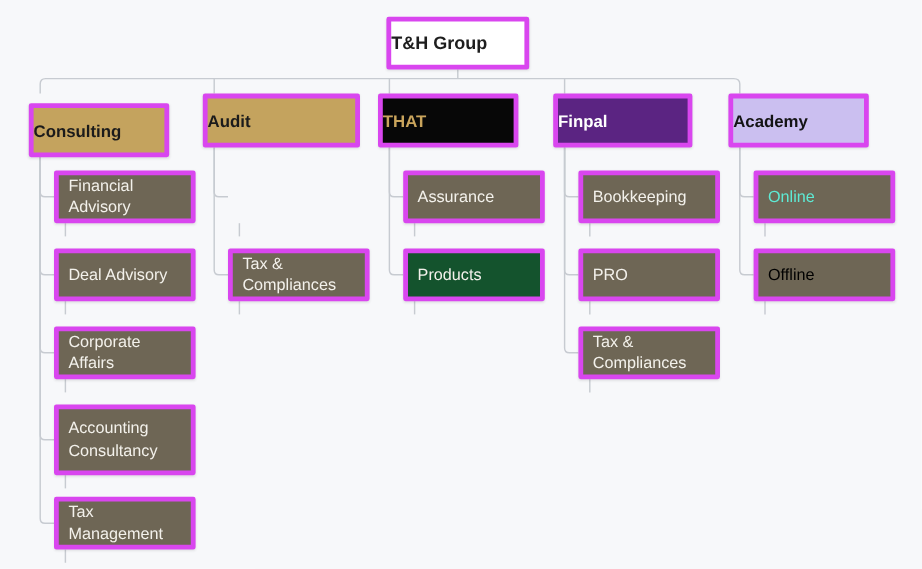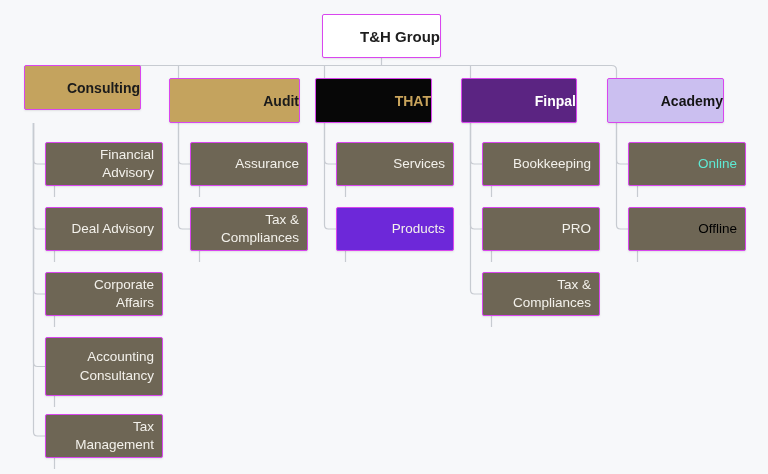--- a/index.html
+++ b/index.html
@@ -6,22 +6,22 @@
   .canvas{
     position:relative;
     width:768px;height:474px;
     font-family:"Liberation Sans","DejaVu Sans",sans-serif;
     overflow:hidden;
   }
   .connectors{position:absolute;left:0;top:0;width:768px;height:474px;pointer-events:none;}
   .node{
     position:absolute;
     display:flex;align-items:center;justify-content:center;
-    text-align:right;
-    border:1px solid #d946ef;
+    text-align:left;
+    border:4px solid #d946ef;
     border-radius:2px;
     box-sizing:border-box;
     box-shadow:0 1px 2px rgba(40,40,40,0.10);
     cursor:default;
   }
   .node-root{font-size:15px;font-weight:700;}
   .node-branch{font-size:14px;font-weight:700;}
   .node-child{font-size:13.5px;font-weight:400;line-height:1.35;padding:0 8px;}
   .node span{display:block;width:100%;}
 </style>
@@ -71,21 +71,21 @@
       <path d="M 616.5 123 V 225 Q 616.5 229 620.5 229 H 628"></path>
       <path d="M 637.5 186 V 197"></path>
         <path d="M 637.5 251 V 262"></path>
     </g>
   </svg>
 
   <div class="node node-root" style="left: 322px; top: 14px; width: 119px; height: 44px; background: rgb(255, 255, 255); color: rgb(30, 30, 30);">
     <span>T&amp;H Group</span>
   </div>
 
-  <div class="node node-branch" style="left: 24px; top: 65px; width: 117px; height: 45px; background: rgb(196, 163, 94); color: rgb(27, 27, 27);">
+  <div class="node node-branch" style="left: 24px; top: 86px; width: 117px; height: 45px; background: rgb(196, 163, 94); color: rgb(27, 27, 27);">
     <span>Consulting</span>
   </div>
   <div class="node node-branch" style="left: 169px; top: 78px; width: 131px; height: 45px; background: rgb(196, 163, 94); color: rgb(27, 27, 27);">
     <span>Audit</span>
   </div>
   <div class="node node-branch" style="left: 315px; top: 78px; width: 117px; height: 45px; background: rgb(7, 7, 7); color: rgb(201, 164, 92);">
     <span>THAT</span>
   </div>
   <div class="node node-branch" style="left: 461px; top: 78px; width: 116px; height: 45px; background: rgb(91, 36, 130); color: rgb(255, 255, 255);">
     <span>Finpal</span>
@@ -103,31 +103,28 @@
   <div class="node node-child" style="left: 45px; top: 272px; width: 118px; height: 44px; background: rgb(110, 102, 85); color: rgb(243, 241, 235);">
     <span>Corporate Affairs</span>
   </div>
   <div class="node node-child" style="left: 45px; top: 337px; width: 118px; height: 59px; background: rgb(110, 102, 85); color: rgb(243, 241, 235);">
     <span>Accounting Consultancy</span>
   </div>
   <div class="node node-child" style="left: 45px; top: 414px; width: 118px; height: 44px; background: rgb(110, 102, 85); color: rgb(243, 241, 235);">
     <span>Tax Management</span>
   </div>
 
-  <div class="node node-child" style="left: 190px; top: 142px; width: 118px; height: 44px; background: rgb(110, 102, 85); color: rgb(243, 241, 235);">
-    <span>Assurance</span>
-  </div>
   <div class="node node-child" style="left: 190px; top: 207px; width: 118px; height: 44px; background: rgb(110, 102, 85); color: rgb(243, 241, 235);">
     <span>Tax &amp; Compliances</span>
   </div>
 
   <div class="node node-child" style="left: 336px; top: 142px; width: 118px; height: 44px; background: rgb(110, 102, 85); color: rgb(243, 241, 235);">
-    <span>Services</span>
+    <span>Assurance</span>
   </div>
-  <div class="node node-child" style="left: 336px; top: 207px; width: 118px; height: 44px; background: #6d28d9; color: rgb(243, 241, 235);">
+  <div class="node node-child" style="left: 336px; top: 207px; width: 118px; height: 44px; background: #14532d; color: rgb(243, 241, 235);">
     <span>Products</span>
   </div>
 
   <div class="node node-child" style="left: 482px; top: 142px; width: 118px; height: 44px; background: rgb(110, 102, 85); color: rgb(243, 241, 235);">
     <span>Bookkeeping</span>
   </div>
   <div class="node node-child" style="left: 482px; top: 207px; width: 118px; height: 44px; background: rgb(110, 102, 85); color: rgb(243, 241, 235);">
     <span>PRO</span>
   </div>
   <div class="node node-child" style="left: 482px; top: 272px; width: 118px; height: 44px; background: rgb(110, 102, 85); color: rgb(243, 241, 235);">

